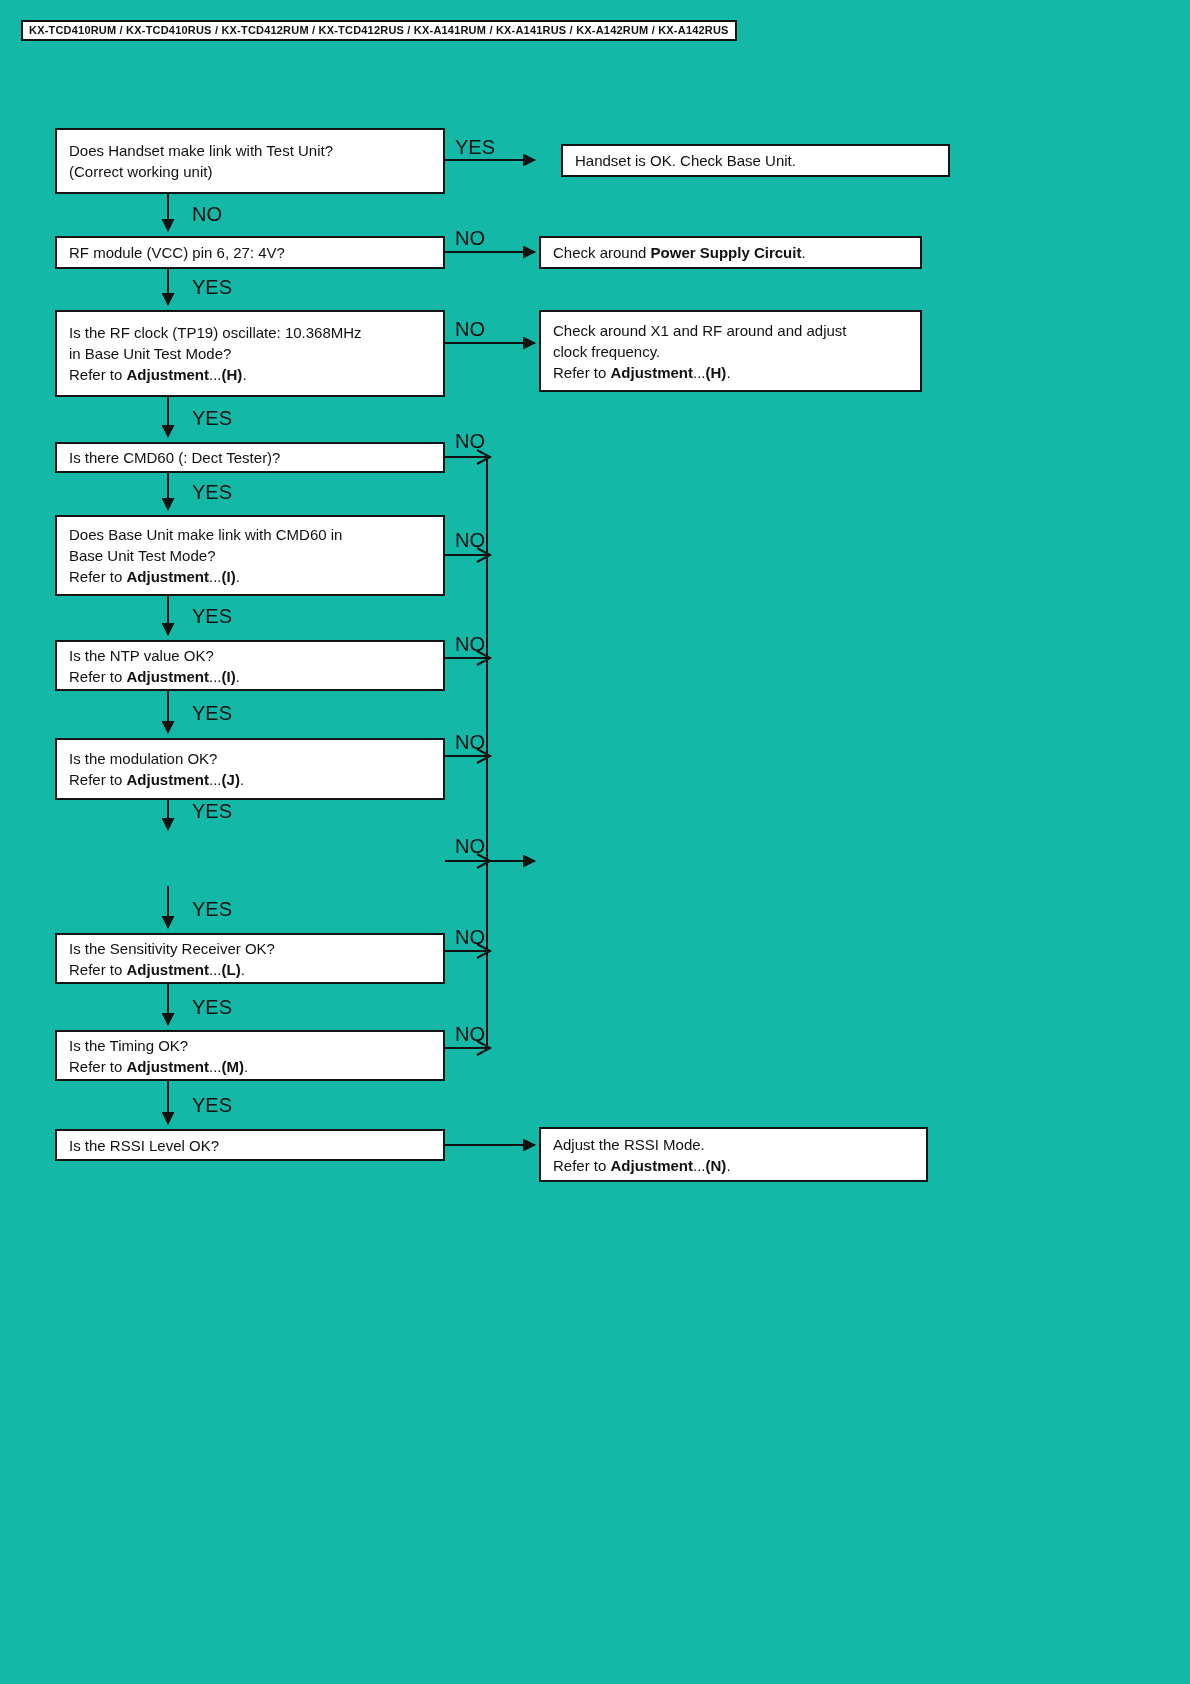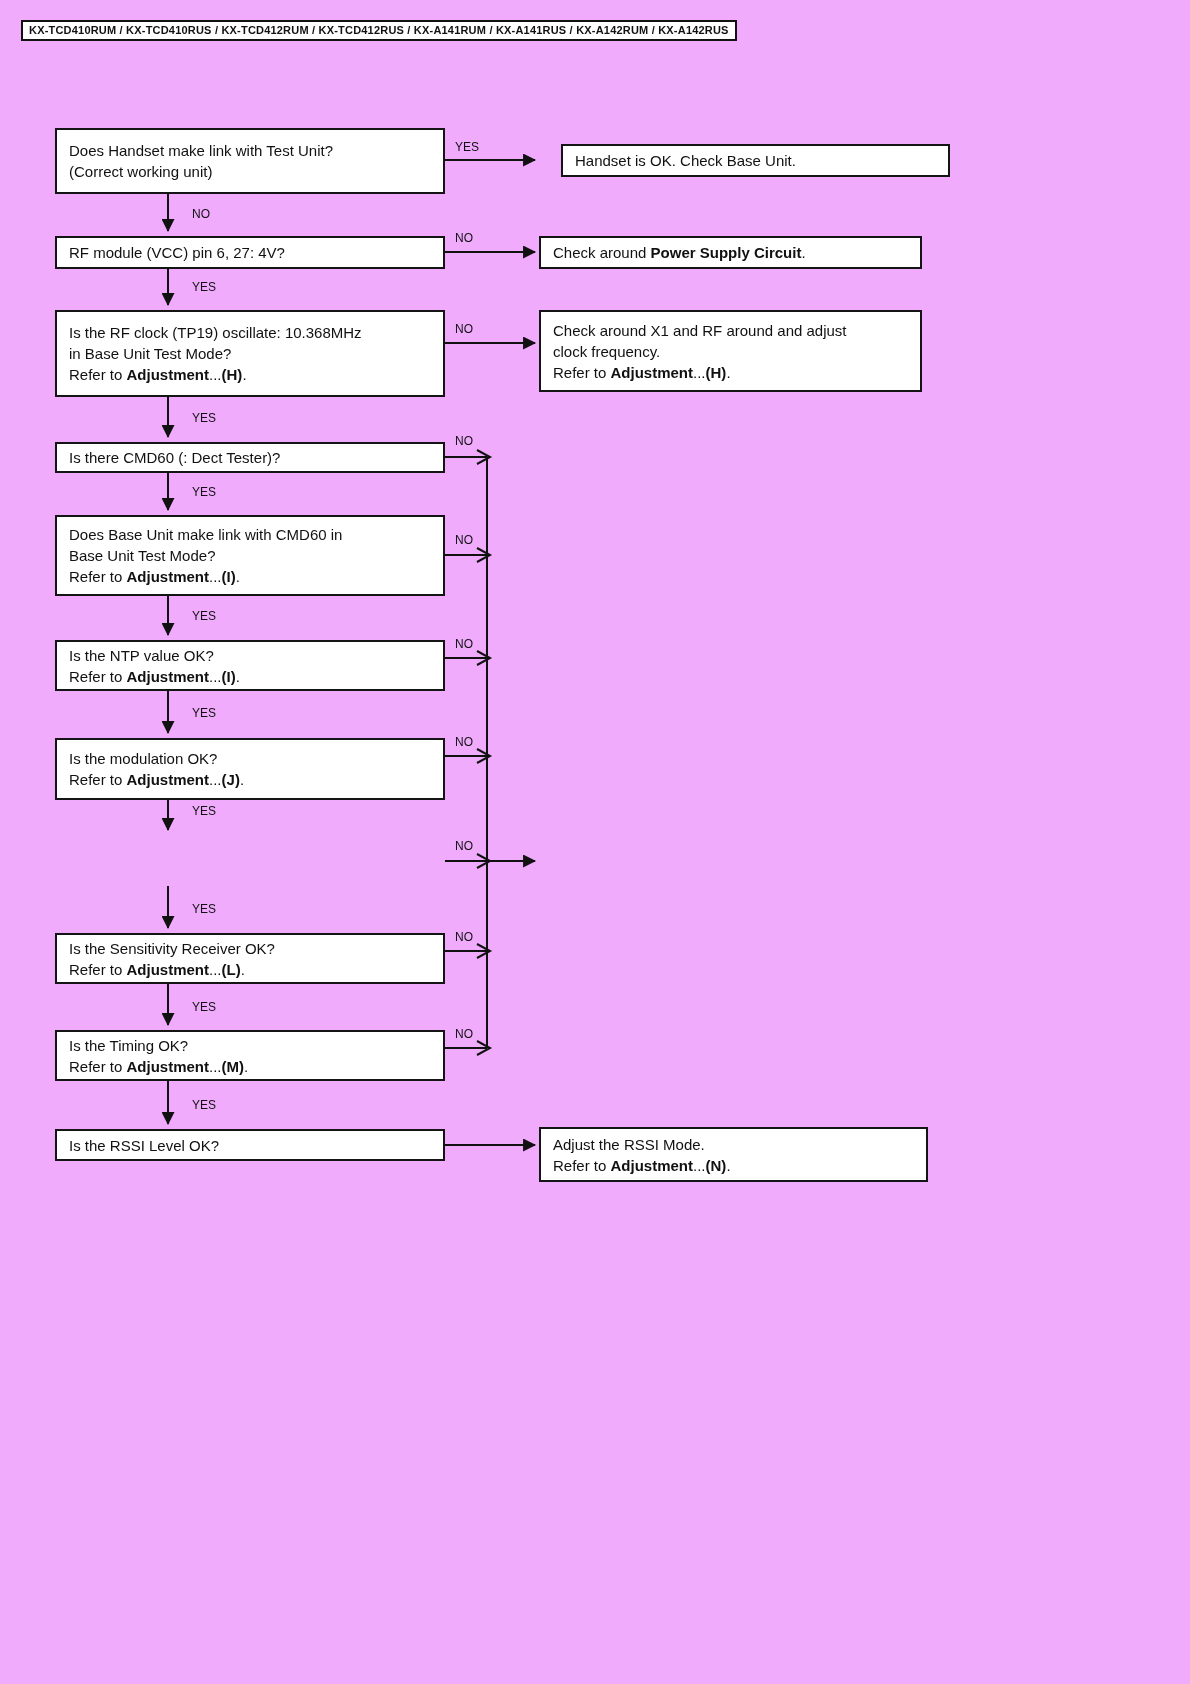--- a/index.html
+++ b/index.html
@@ -1,19 +1,19 @@
 <!DOCTYPE html>
 <html><head>
 <meta charset="utf-8">
 <style>
   html,body{margin:0;padding:0;background:#ffffff;}
   #canvas{
     position:relative;
     width:1190px;height:1684px;
-    background:#f0abfc;
+    background:#14b8a6;
     font-family:"Liberation Sans","DejaVu Sans",sans-serif;
     color:#111;
     overflow:hidden;
   }
   .hdr{
     position:absolute;left:21px;top:20px;
     border:2px solid #111;
     padding:2px 6px 3px 6px;
     font-size:11px;font-weight:bold;letter-spacing:0.2px;
     white-space:nowrap;
@@ -26,21 +26,21 @@
     box-sizing:border-box;
     display:flex;flex-direction:column;justify-content:center;
     padding:2px 8px 2px 12px;
     font-size:15px;line-height:21px;
   }
   .box .line{white-space:nowrap;}
   .box b{font-weight:bold;}
   svg.arrows{position:absolute;left:0;top:0;}
   .lbl{
     position:absolute;
-    font-size:12px;line-height:16px;color:#111;
+    font-size:20px;line-height:16px;color:#111;
     white-space:nowrap;
   }
 </style>
 </head>
 <body>
 
 <div id="canvas">
 
   <div class="hdr">KX-TCD410RUM / KX-TCD410RUS / KX-TCD412RUM / KX-TCD412RUS / KX-A141RUM / KX-A141RUS / KX-A142RUM / KX-A142RUS</div>
 

